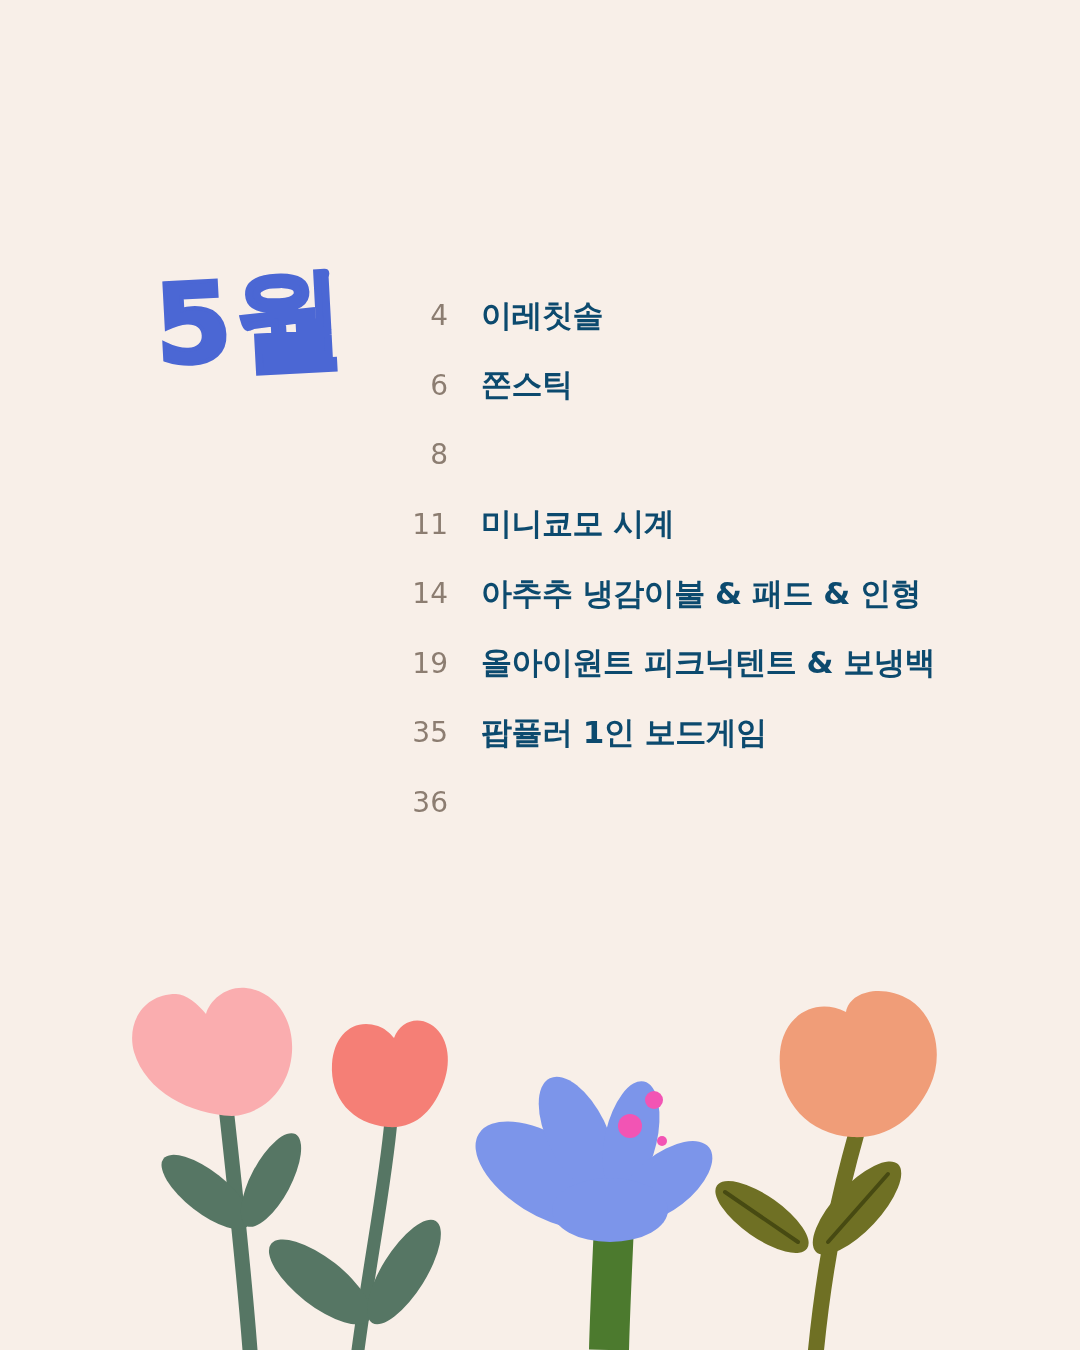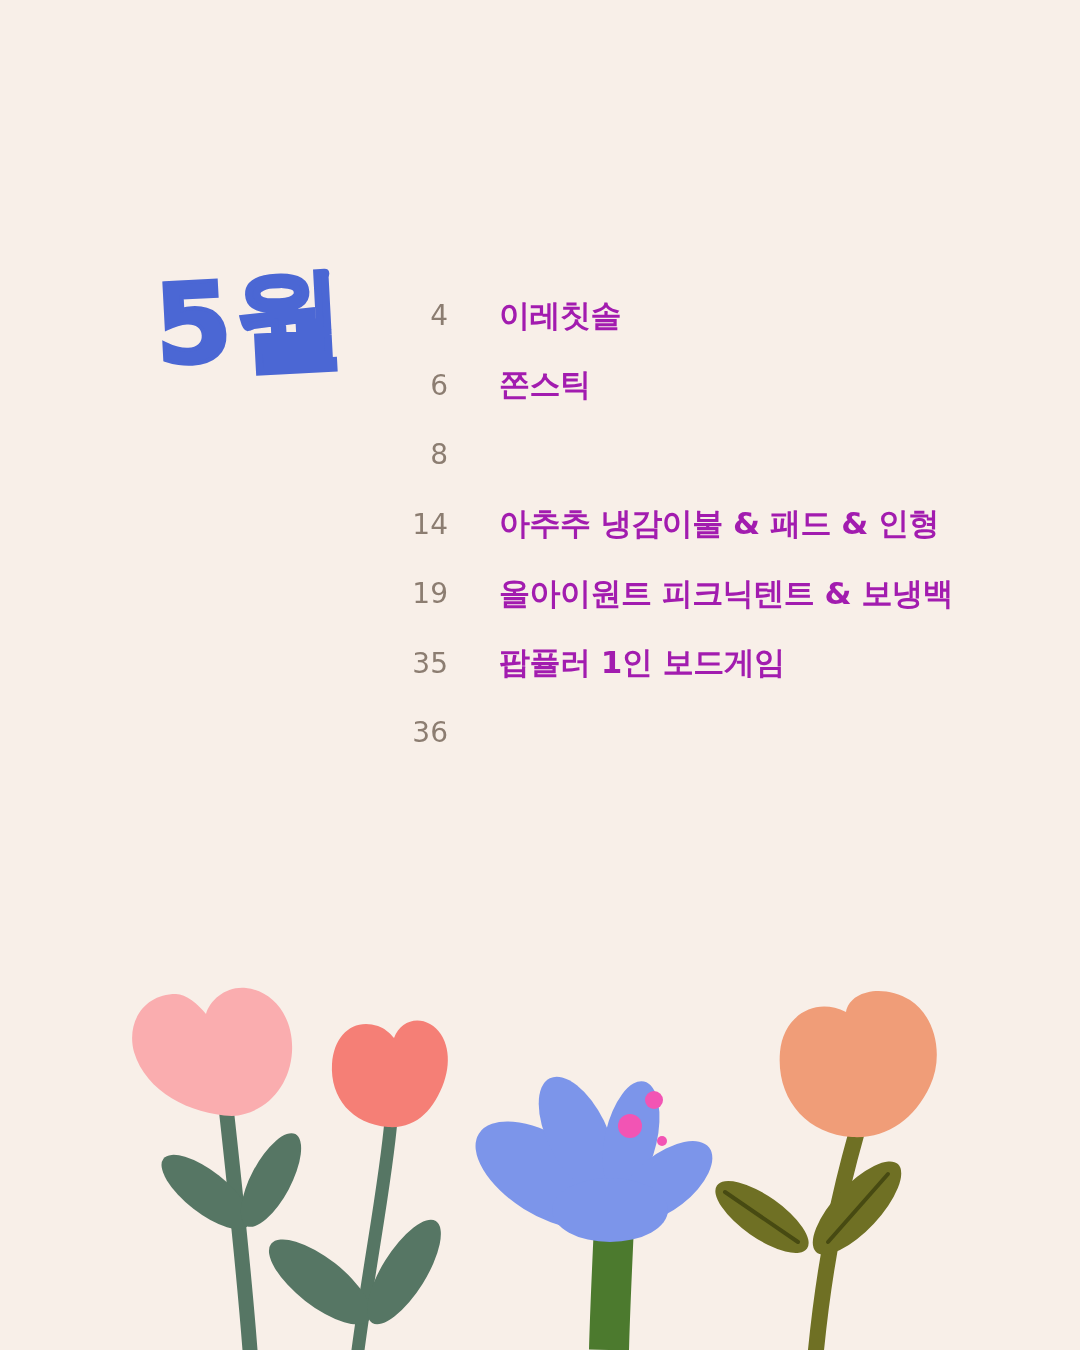--- a/index.html
+++ b/index.html
@@ -14,22 +14,22 @@
     color:#4B67D4;-webkit-text-stroke:4px #4B67D4;
     transform:rotate(-3deg);letter-spacing:3px;white-space:nowrap;
   }
   .toc{position:absolute;left:398px;top:281px;}
   .toc-row{display:flex;align-items:center;height:69.5px;}
   .toc-num{
     flex:none;width:50px;text-align:right;
     font-size:28px;font-weight:500;color:#8C7D71;
   }
   .toc-label{
-    margin-left:51px;font-size:31px;font-weight:700;
-    color:#a21caf;letter-spacing:-0.5px;white-space:nowrap;
+    margin-left:33px;font-size:31px;font-weight:700;
+    color:#0c4a6e;letter-spacing:-0.5px;white-space:nowrap;
   }
   .flowers{position:absolute;left:0;bottom:0;display:block;}
 </style>
 </head>
 <body>
 
 <div class="page">
 
   <div class="title">5월</div>
 
@@ -37,20 +37,24 @@
     <div class="toc-row">
       <span class="toc-num">4</span>
       <span class="toc-label">이레칫솔</span>
     </div>
     <div class="toc-row">
       <span class="toc-num">6</span>
       <span class="toc-label">쫀스틱</span>
     </div>
     <div class="toc-row">
       <span class="toc-num">8</span>
+    </div>
+    <div class="toc-row">
+      <span class="toc-num">11</span>
+      <span class="toc-label">미니쿄모 시계</span>
     </div>
     <div class="toc-row">
       <span class="toc-num">14</span>
       <span class="toc-label">아추추 냉감이불 &amp; 패드 &amp; 인형</span>
     </div>
     <div class="toc-row">
       <span class="toc-num">19</span>
       <span class="toc-label">올아이원트 피크닉텐트 &amp; 보냉백</span>
     </div>
     <div class="toc-row">

